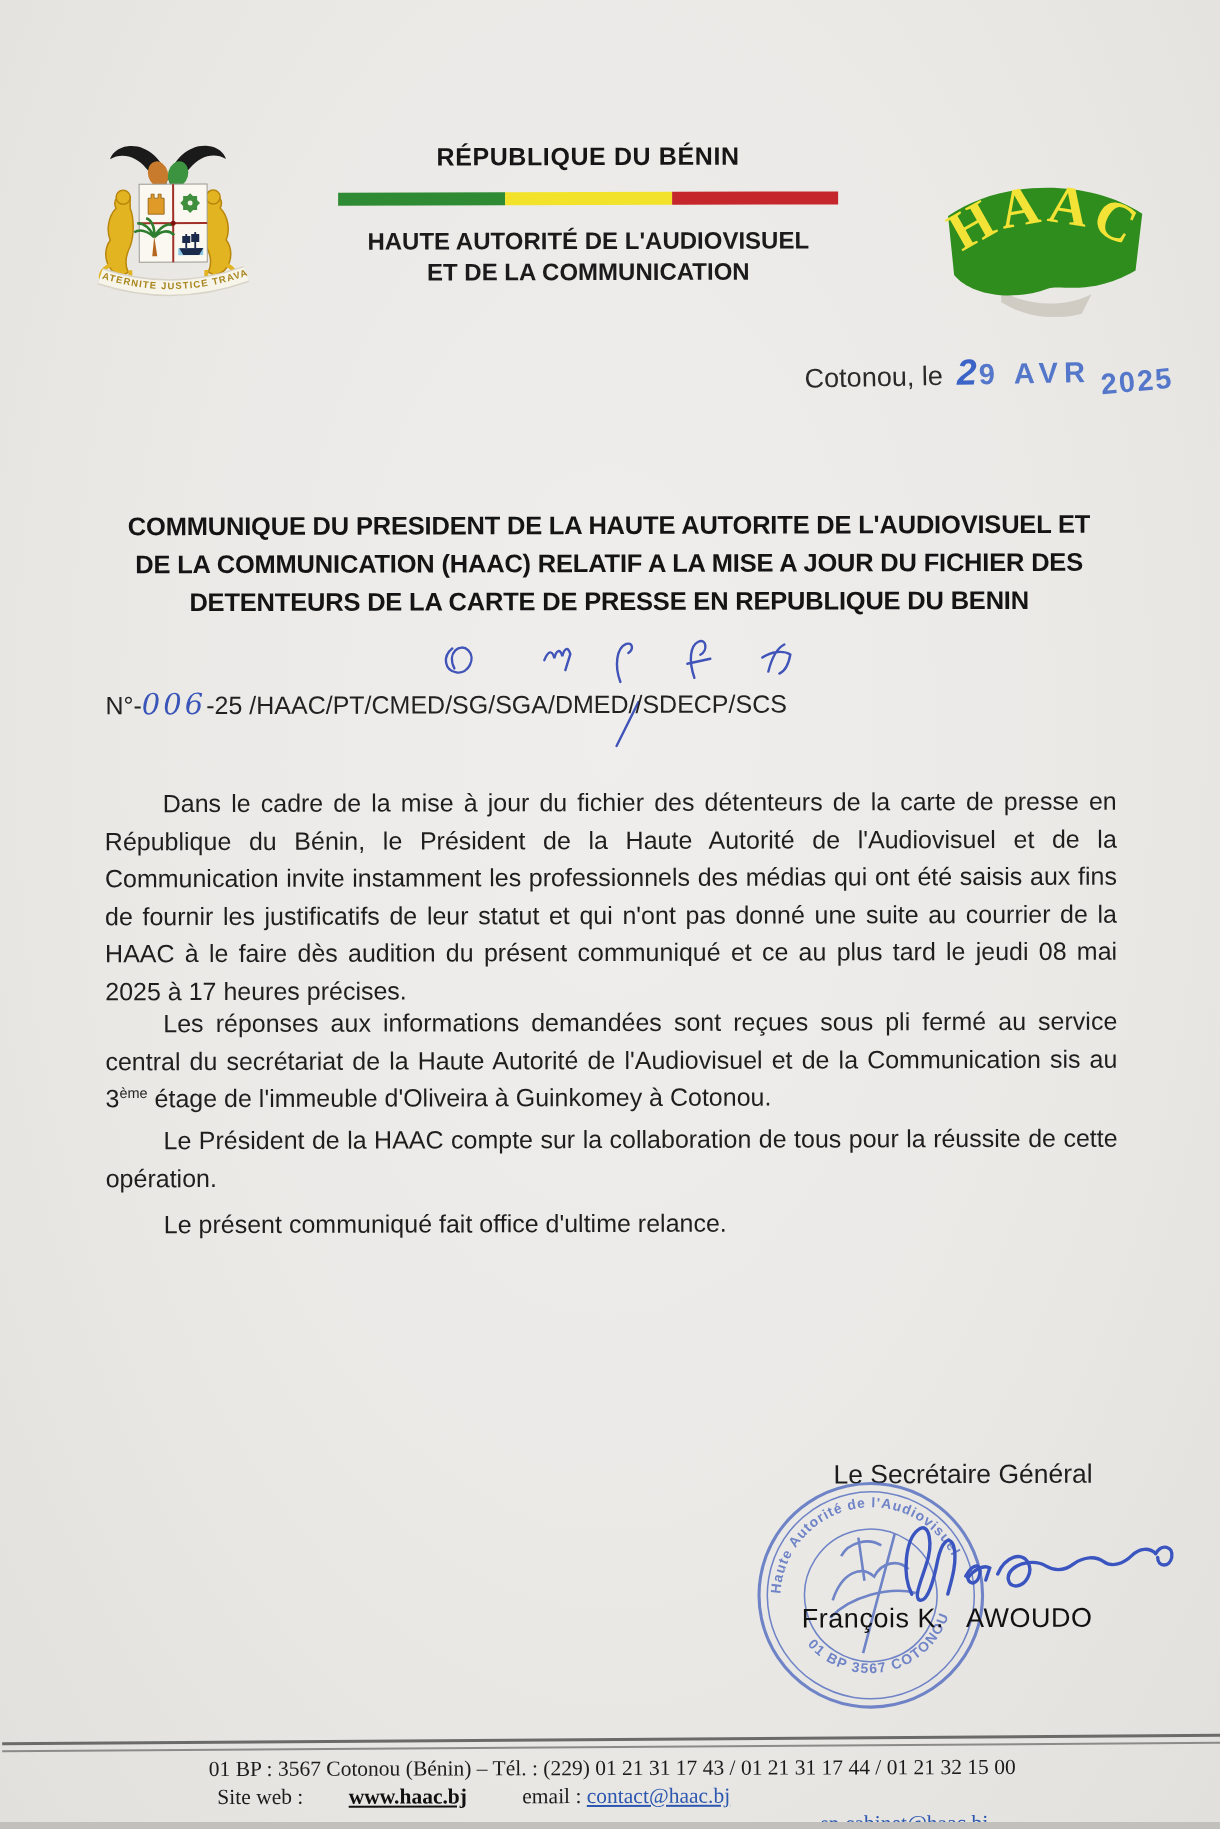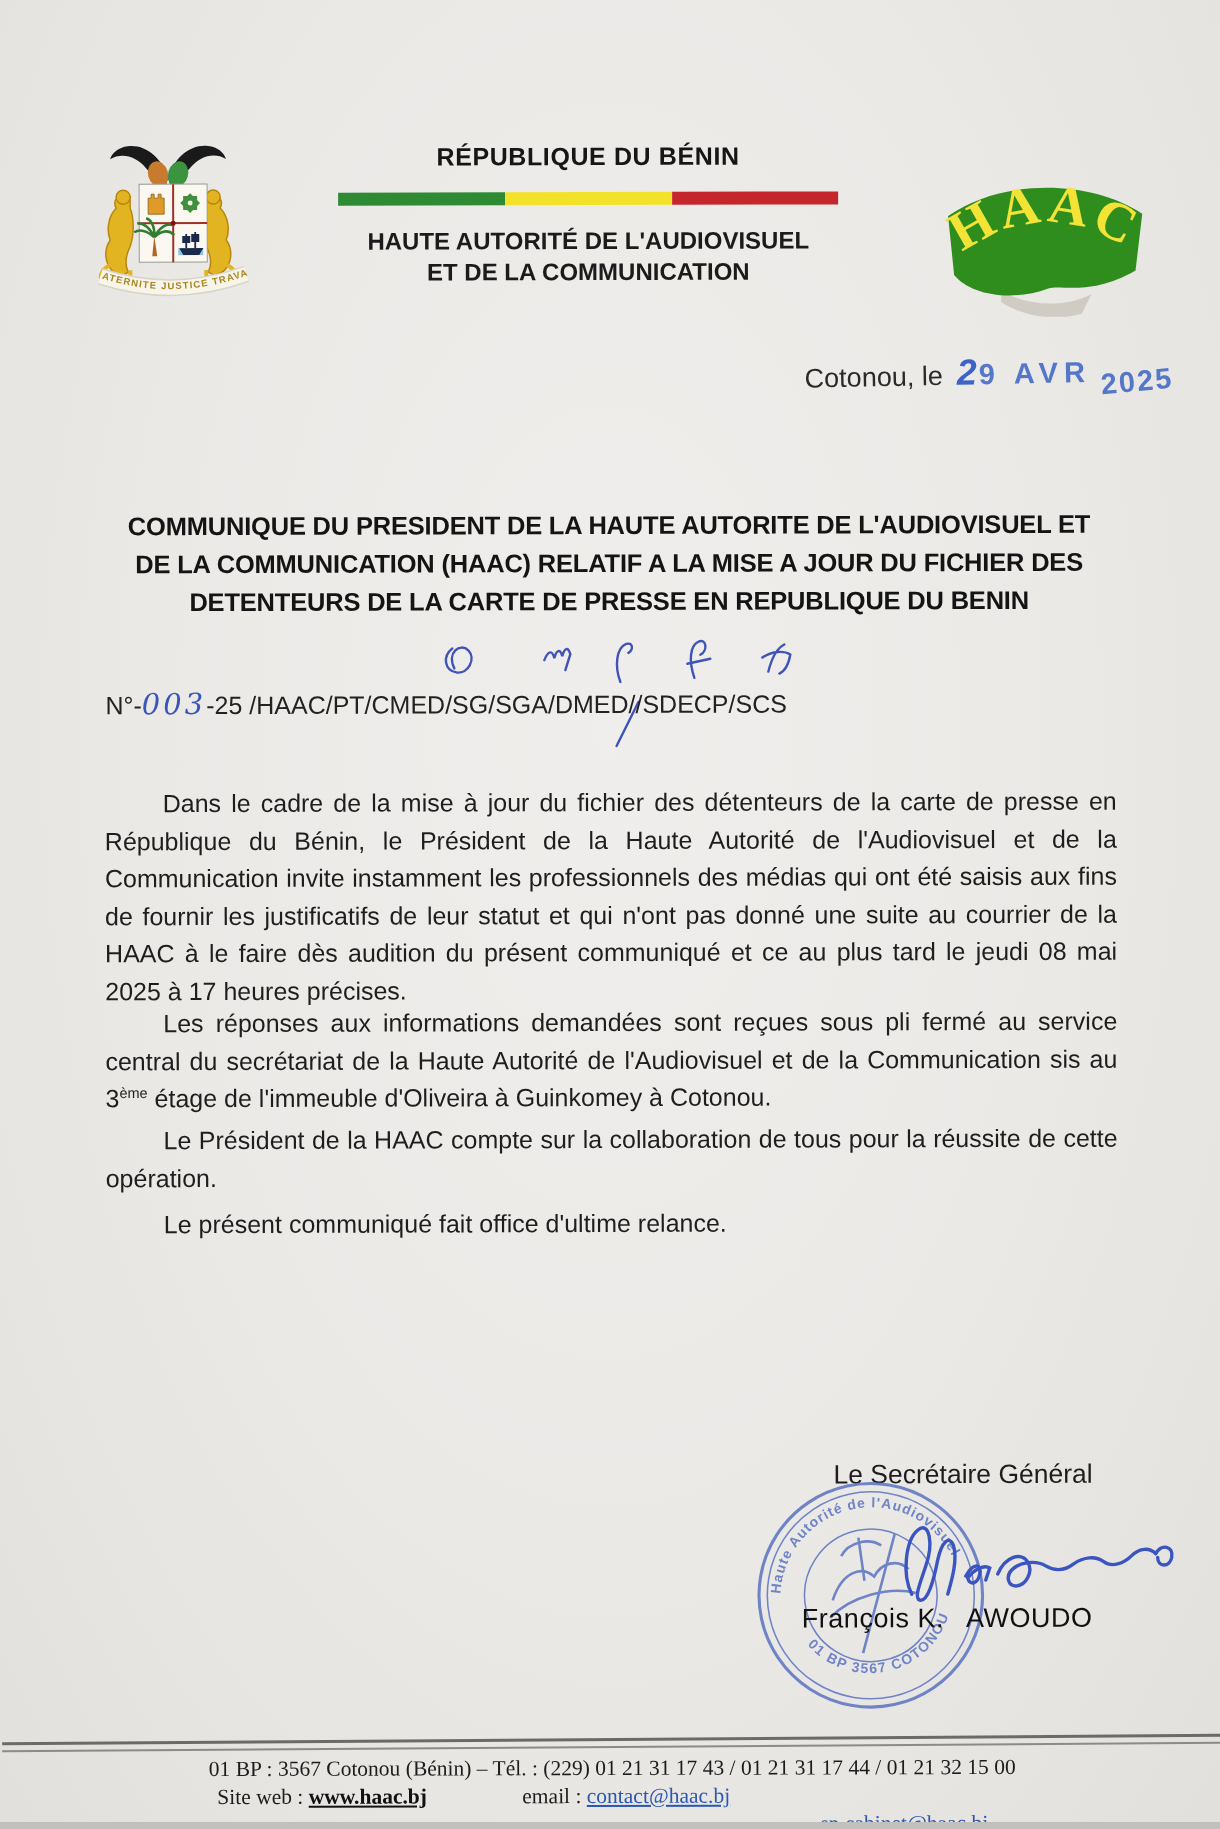--- a/index.html
+++ b/index.html
@@ -66,21 +66,21 @@
   .footer-divider{position:absolute;left:0;top:1738px;width:1220px;transform:rotate(-0.25deg);}
   .footer-divider .rule-a{height:3px;background:#6a6a68;}
   .footer-divider .rule-b{height:1.5px;background:#8a8a88;margin-top:5px;}
   .footer-line1{position:absolute;left:0;top:1756px;width:1220px;text-align:center;
     font-family:"Liberation Serif",serif;font-size:21.5px;color:#1c1c1c;}
   .footer-line2{position:absolute;left:0;top:1784px;width:1220px;height:30px;
     font-family:"Liberation Serif",serif;font-size:21.5px;color:#1c1c1c;}
   .footer-line2 .site-group{position:absolute;left:215px;}
   .footer-line2 .email-group{position:absolute;left:520px;}
   .footer-line2 .email2-group{position:absolute;left:818px;margin-top:28px;}
-  .link-black{font-weight:bold;text-decoration:underline;color:#111;}
+  .link-black{font-weight:bold;text-decoration:underline;color:#111;margin-left:40px;}
   .link-blue{color:#2b57b0;text-decoration:underline;}
 </style>
 </head>
 <body>
 
 <div class="paper">
   <div class="content">
 
     <svg class="coat-of-arms" viewBox="0 0 180 170">
 
@@ -168,21 +168,21 @@
       <g stroke="#4053b8" stroke-width="2.4" fill="none" stroke-linecap="round">
         <path d="M60,32 C52,16 66,6 74,14 C82,22 74,38 62,36 C50,34 48,20 58,12"></path>
         <path d="M150,24 C154,14 158,14 160,22 C162,14 166,12 168,20 C170,12 174,10 176,18 L171,34"></path>
         <path d="M226,46 C220,30 222,12 232,8 C238,6 240,13 234,17"></path>
         <path d="M300,42 C294,24 296,10 304,6 C312,2 314,15 306,19 M293,28 L316,23"></path>
         <path d="M374,36 C378,20 384,12 390,9 M368,22 C378,15 390,15 396,19 C394,30 390,36 385,38"></path>
         <path d="M222,110 L244,66"></path>
       </g>
     </svg>
 
-    <div class="reference"><span>N°-</span><span class="hand-number">003</span><span>-25 /HAAC/PT/CMED/SG/SGA/DMED//SDECP/SCS</span></div>
+    <div class="reference"><span>N°-</span><span class="hand-number">006</span><span>-25 /HAAC/PT/CMED/SG/SGA/DMED//SDECP/SCS</span></div>
 
     <div class="para p1">Dans le cadre de la mise à jour du fichier des détenteurs de la carte de presse en République du Bénin, le Président de la Haute Autorité de l'Audiovisuel et de la Communication invite instamment les professionnels des médias qui ont été saisis aux fins de fournir les justificatifs de leur statut et qui n'ont pas donné une suite au courrier de la HAAC à le faire dès audition du présent communiqué et ce au plus tard le jeudi 08 mai 2025 à 17 heures précises.</div>
     <div class="para p2"><span>Les réponses aux informations demandées sont reçues sous pli fermé au service central du secrétariat de la Haute Autorité de l'Audiovisuel et de la Communication sis au 3</span><sup>ème</sup><span> étage de l'immeuble d'Oliveira à Guinkomey à Cotonou.</span></div>
     <div class="para p3">Le Président de la HAAC compte sur la collaboration de tous pour la réussite de cette opération.</div>
     <div class="para p4">Le présent communiqué fait office d'ultime relance.</div>
 
     <div class="closing-role">Le Secrétaire Général</div>
 
     <svg class="official-stamp" viewBox="0 0 230 230">
       <g stroke="#5a72c2" fill="none">

